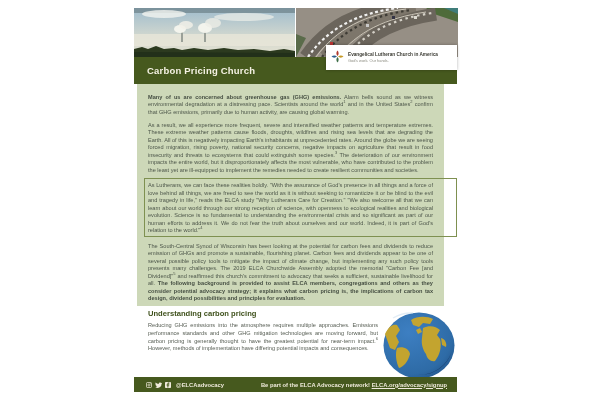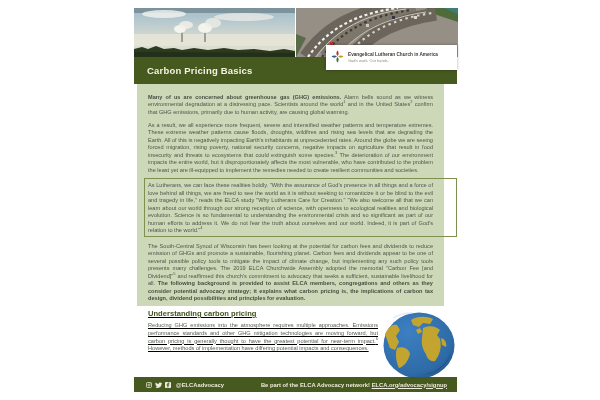--- a/index.html
+++ b/index.html
@@ -29,21 +29,21 @@
   .content{margin-left:3px;width:307px;box-sizing:border-box;background:#cdd8b8;
     padding:10px 11px 6px 11px;position:relative;height:222px;}
   .content p{margin:0 0 5.5px 0;font-size:5.6px;line-height:1.34;text-align:justify;color:#4d564a;}
   .content b{color:#454e42;}
   sup{font-size:4px;line-height:0;}
   .quote-wrap{position:relative;margin:8px 0 8px 0;}
   .quote-border{position:absolute;left:-4px;right:-24px;top:-4px;bottom:-2px;
     border:1px solid #7e9050;pointer-events:none;}
 
   
-  .section{padding:3px 0 0 14px;text-decoration:underline;}
+  .section{padding:3px 0 0 14px;}
   .section h2{margin:0 0 4px 0;font-size:7.6px;color:#3f511c;font-weight:bold;}
   .section p{margin:0;width:230px;font-size:5.6px;line-height:1.4;text-align:justify;color:#565d53;}
 
   .globe{position:absolute;right:2px;top:304px;}
 
   
   .footer{position:absolute;left:0;bottom:0;width:100%;height:15px;background:#46591e;
     display:flex;align-items:center;justify-content:space-between;box-sizing:border-box;
     padding:0 10px 0 12px;}
   .footer-left{display:flex;align-items:center;gap:3px;}
@@ -98,21 +98,21 @@
         <rect x="34" y="34" width="3" height="4" fill="#b33"></rect>
         <rect x="70" y="16" width="3" height="3" fill="#c9c9c9"></rect>
         <rect x="96" y="8" width="3" height="3" fill="#334"></rect>
         <rect x="118" y="8" width="3" height="3" fill="#dcd9d0"></rect>
         <path d="M0,49 L10,30 L0,26 Z" fill="#5a6b4a"></path>
       </svg>
     </div>
   </div>
 
   <div class="banner">
-    <span class="banner-title">Carbon Pricing Basics</span>
+    <span class="banner-title">Carbon Pricing Church</span>
   </div>
 
   <div class="logo-box">
     <span>
       <svg width="13" height="13" viewBox="0 0 13 13">
         <circle cx="6.5" cy="6.5" r="6.3" fill="#fff"></circle>
         <path d="M6.5,0.5 C8,2 8,4.5 6.5,6 C5,4.5 5,2 6.5,0.5 Z" fill="#b03a2e"></path>
         <path d="M12.5,6.5 C11,8 8.5,8 7,6.5 C8.5,5 11,5 12.5,6.5 Z" fill="#c79a27"></path>
         <path d="M6.5,12.5 C5,11 5,8.5 6.5,7 C8,8.5 8,11 6.5,12.5 Z" fill="#3c6e47"></path>
         <path d="M0.5,6.5 C2,5 4.5,5 6,6.5 C4.5,8 2,8 0.5,6.5 Z" fill="#2e5e8e"></path>

